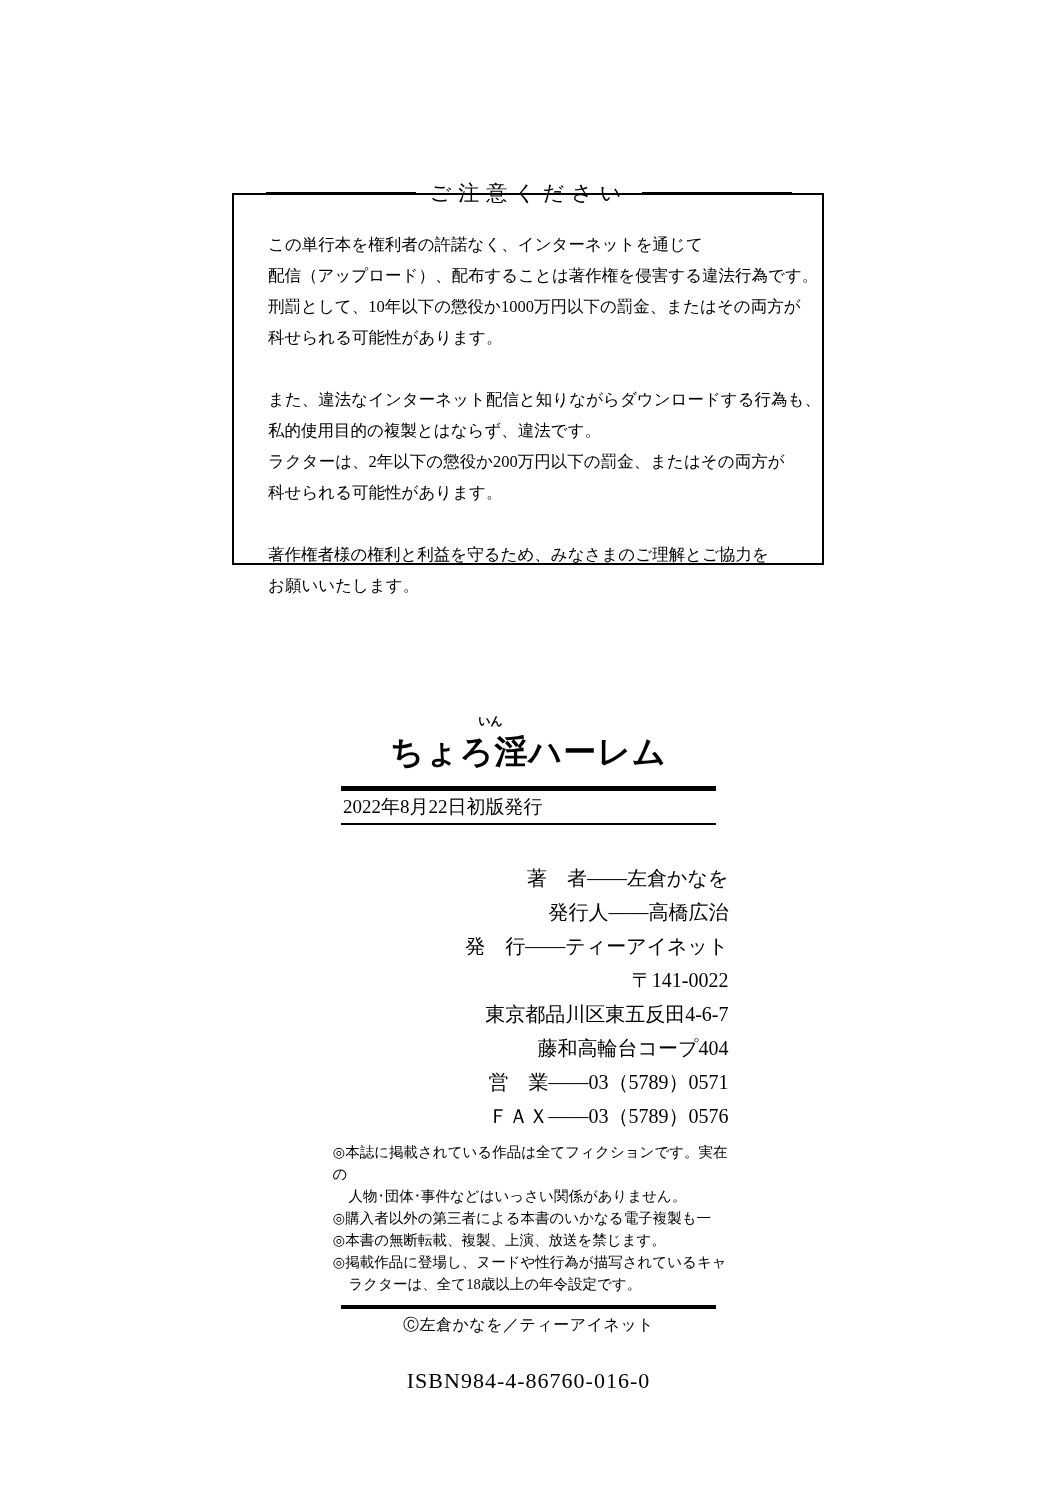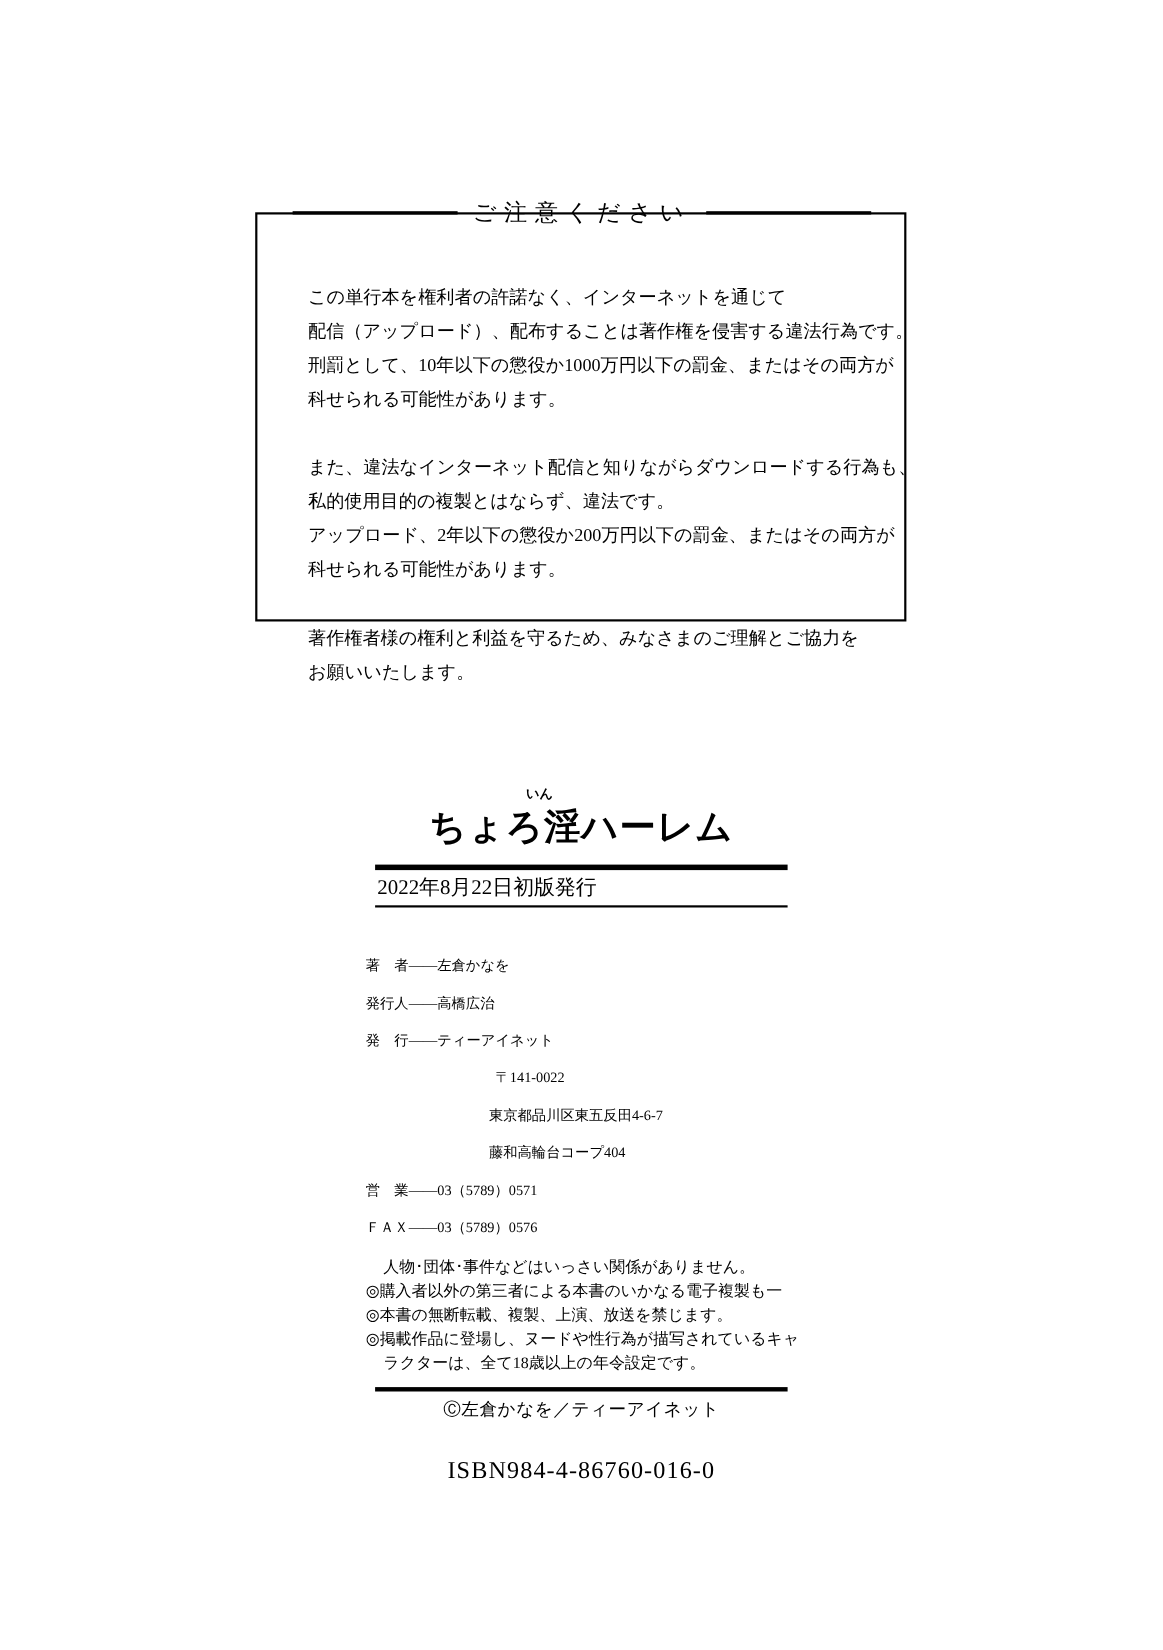--- a/index.html
+++ b/index.html
@@ -50,24 +50,23 @@
     position: absolute;
     left: 0;
     top: 11px;
     width: 592px;
     height: 372px;
     border: 2px solid #000;
     box-sizing: border-box;
   }
   .notice-inner {
     position: relative;
-    padding: 59px 34px 0 34px;
+    padding: 34px 34px 0 34px;
     font-size: 16.5px;
     line-height: 31px;
-    margin-left: 12px;
   }
   .notice-para { margin: 0 0 31px 0; }
   .notice-para:last-child { margin-bottom: 0; }
   .notice-para div { white-space: nowrap; }
 
   
   .colophon {
     position: absolute;
     left: 0;
     top: 730px;
@@ -107,22 +106,22 @@
   .pubdate-rule {
     width: 375px;
     height: 2px;
     background: #000;
     margin: 3px auto 0 auto;
   }
 
   .credits {
     width: 400px;
     margin: 36px auto 0 auto;
-    text-align: left;
-    font-size: 13px;
+    text-align: right;
+    font-size: 20px;
     line-height: 34px;
     padding-left: 4px;
     box-sizing: border-box;
   }
   .credits .row { white-space: nowrap; }
   .credits .indent { padding-left: 112px; }
   .credits .indent2 { padding-left: 118px; }
 
   .disclaimers {
     width: 400px;
@@ -168,21 +167,21 @@
       <div class="notice-inner">
         <div class="notice-para">
           <div>この単行本を権利者の許諾なく、インターネットを通じて</div>
           <div>配信（アップロード）、配布することは著作権を侵害する違法行為です。</div>
           <div>刑罰として、10年以下の懲役か1000万円以下の罰金、またはその両方が</div>
           <div>科せられる可能性があります。</div>
         </div>
         <div class="notice-para">
           <div>また、違法なインターネット配信と知りながらダウンロードする行為も、</div>
           <div>私的使用目的の複製とはならず、違法です。</div>
-          <div>アップロード、2年以下の懲役か200万円以下の罰金、またはその両方が</div>
+          <div>ラクターは、2年以下の懲役か200万円以下の罰金、またはその両方が</div>
           <div>科せられる可能性があります。</div>
         </div>
         <div class="notice-para">
           <div>著作権者様の権利と利益を守るため、みなさまのご理解とご協力を</div>
           <div>お願いいたします。</div>
         </div>
       </div>
     </div>
   </div>
 
@@ -200,20 +199,21 @@
       <div class="row">発行人——高橋広治</div>
       <div class="row">発　行——ティーアイネット</div>
       <div class="row indent2">〒141-0022</div>
       <div class="row indent">東京都品川区東五反田4-6-7</div>
       <div class="row indent">藤和高輪台コープ404</div>
       <div class="row">営　業——03（5789）0571</div>
       <div class="row">ＦＡＸ——03（5789）0576</div>
     </div>
 
     <div class="disclaimers">
+      <div class="item">◎本誌に掲載されている作品は全てフィクションです。実在の</div>
       <div class="cont">人物･団体･事件などはいっさい関係がありません。</div>
       <div class="item">◎購入者以外の第三者による本書のいかなる電子複製も一</div>
       <div class="item">◎本書の無断転載、複製、上演、放送を禁じます。</div>
       <div class="item">◎掲載作品に登場し、ヌードや性行為が描写されているキャ</div>
       <div class="cont">ラクターは、全て18歳以上の年令設定です。</div>
     </div>
 
     <div class="bottom-rule"></div>
     <div class="copyright">Ⓒ左倉かなを／ティーアイネット</div>
     <div class="isbn">ISBN984-4-86760-016-0</div>

